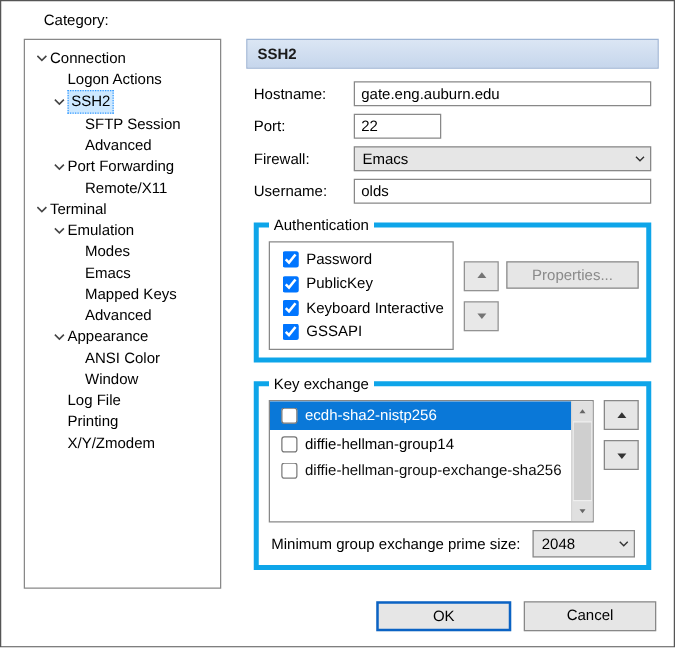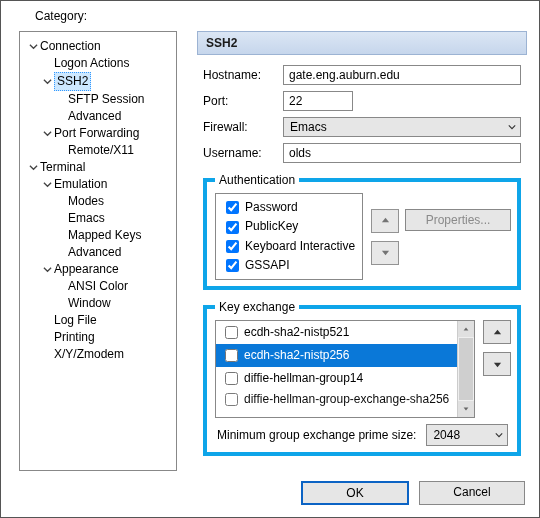--- a/index.html
+++ b/index.html
@@ -342,24 +342,20 @@
               </div>
             </div>
           </div>
         </fieldset>
 
         <fieldset class="group">
           <legend>Key exchange</legend>
           <div class="kxwrap">
             <div class="kxlist">
               <div class="kxitems">
-                <div class="item">
-                    <input type="checkbox" style="">
-                    <span>ecdh-sha2-nistp521</span>
-                  </div>
                 <div class="item selected">
                     <input type="checkbox" style="">
                     <span>ecdh-sha2-nistp256</span>
                   </div>
                 <div class="item">
                     <input type="checkbox" style="">
                     <span>diffie-hellman-group14</span>
                   </div>
                 <div class="item partial">
                     <input type="checkbox" style="">

